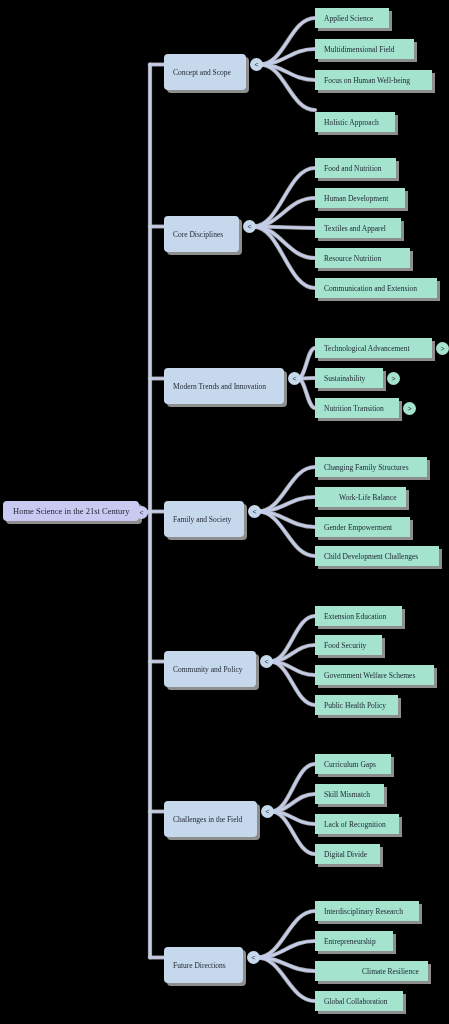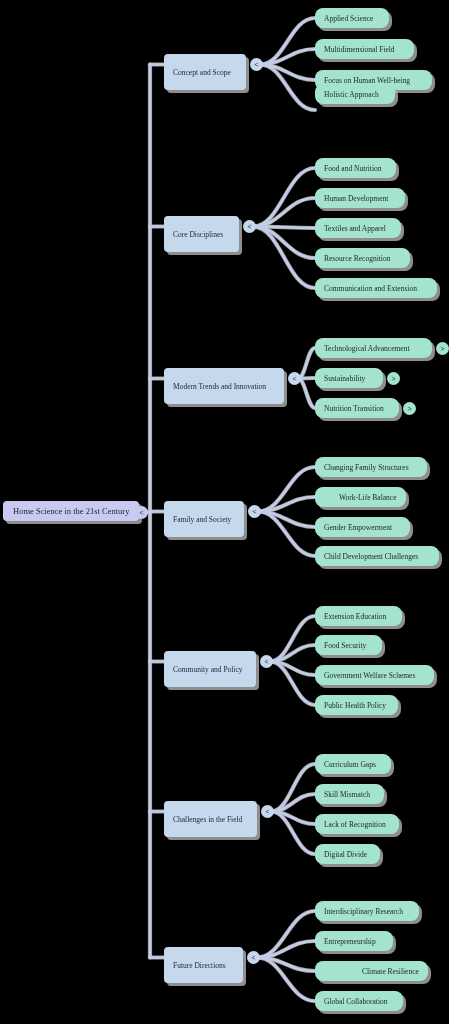--- a/index.html
+++ b/index.html
@@ -56,21 +56,21 @@
     height: 36px;
     padding: 0 9px;
     border-radius: 4px;
   }
   .node-l2 {
     background: #a4e3ce;
     color: #1d2330;
     font-size: 7.5px;
     height: 20px;
     padding: 0 9px;
-    border-radius: 8px;
+    border-radius: 0;
   }
   .toggle {
     position: absolute;
     width: 13px;
     height: 13px;
     border-radius: 50%;
     display: flex;
     align-items: center;
     justify-content: center;
     font-size: 7px;
@@ -180,38 +180,38 @@
       <div class="toggle toggle-l1" style="left: 250px; top: 58px;">&lt;</div>
       <div class="node node-l2" style="left: 315px; top: 8px; min-width: 74px;">
         <span class="label">Applied Science</span>
       </div>
       <div class="node node-l2" style="left: 315px; top: 39px; min-width: 99px;">
         <span class="label">Multidimensional Field</span>
       </div>
       <div class="node node-l2" style="left: 315px; top: 70px; min-width: 117px;">
         <span class="label">Focus on Human Well-being</span>
       </div>
-      <div class="node node-l2" style="left: 315px; top: 84px; min-width: 80px;">
+      <div class="node node-l2" style="left: 315px; top: 112px; min-width: 80px;">
         <span class="label">Holistic Approach</span>
       </div>
       <div class="node node-l1" style="left: 164px; top: 216px; min-width: 75px;">
         <span class="label">Core Disciplines</span>
       </div>
       <div class="toggle toggle-l1" style="left: 243px; top: 220px;">&lt;</div>
       <div class="node node-l2" style="left: 315px; top: 158px; min-width: 81px;">
         <span class="label">Food and Nutrition</span>
       </div>
       <div class="node node-l2" style="left: 315px; top: 188px; min-width: 90px;">
         <span class="label">Human Development</span>
       </div>
       <div class="node node-l2" style="left: 315px; top: 218px; min-width: 86px;">
         <span class="label">Textiles and Apparel</span>
       </div>
       <div class="node node-l2" style="left: 315px; top: 248px; min-width: 95px;">
-        <span class="label">Resource Recognition</span>
+        <span class="label">Resource Nutrition</span>
       </div>
       <div class="node node-l2" style="left: 315px; top: 278px; min-width: 122px;">
         <span class="label">Communication and Extension</span>
       </div>
       <div class="node node-l1" style="left: 164px; top: 368px; min-width: 120px;">
         <span class="label">Modern Trends and Innovation</span>
       </div>
       <div class="toggle toggle-l1" style="left: 288px; top: 372px;">&lt;</div>
       <div class="node node-l2" style="left: 315px; top: 338px; min-width: 117px;">
         <span class="label">Technological Advancement</span>

